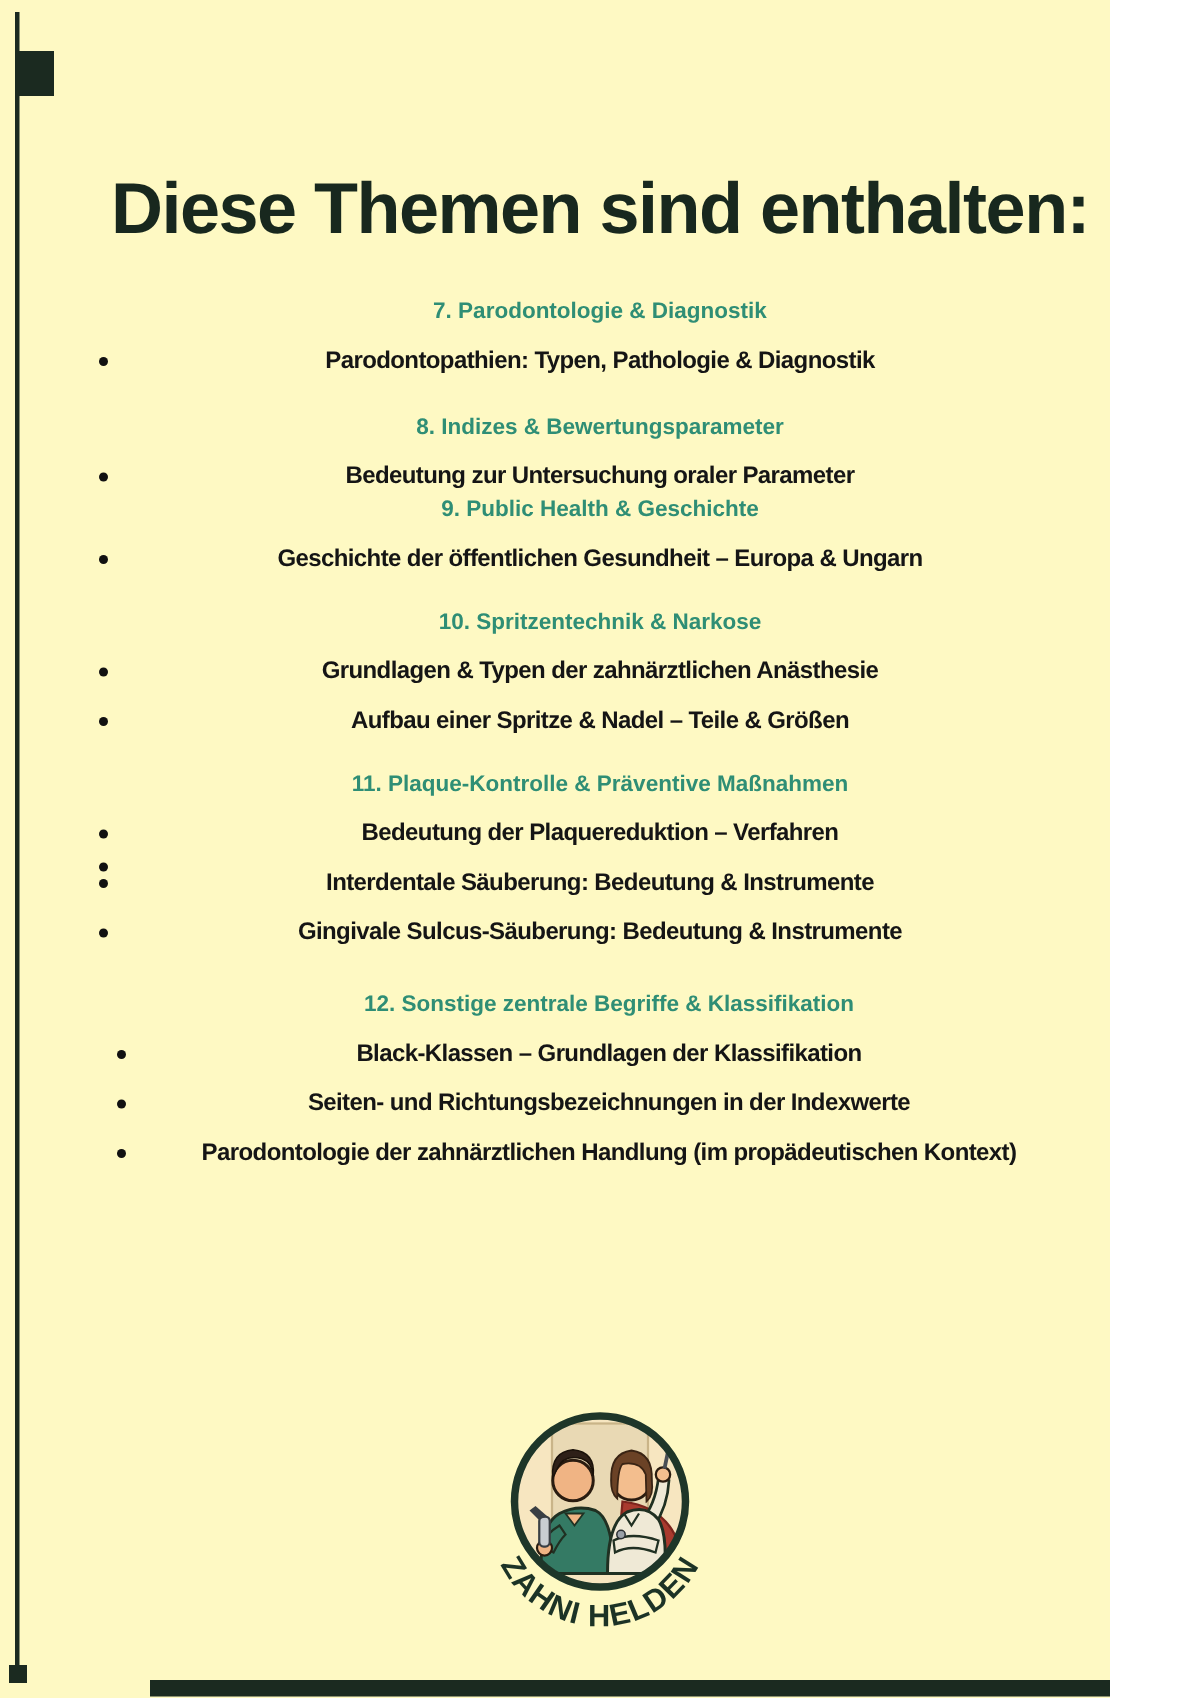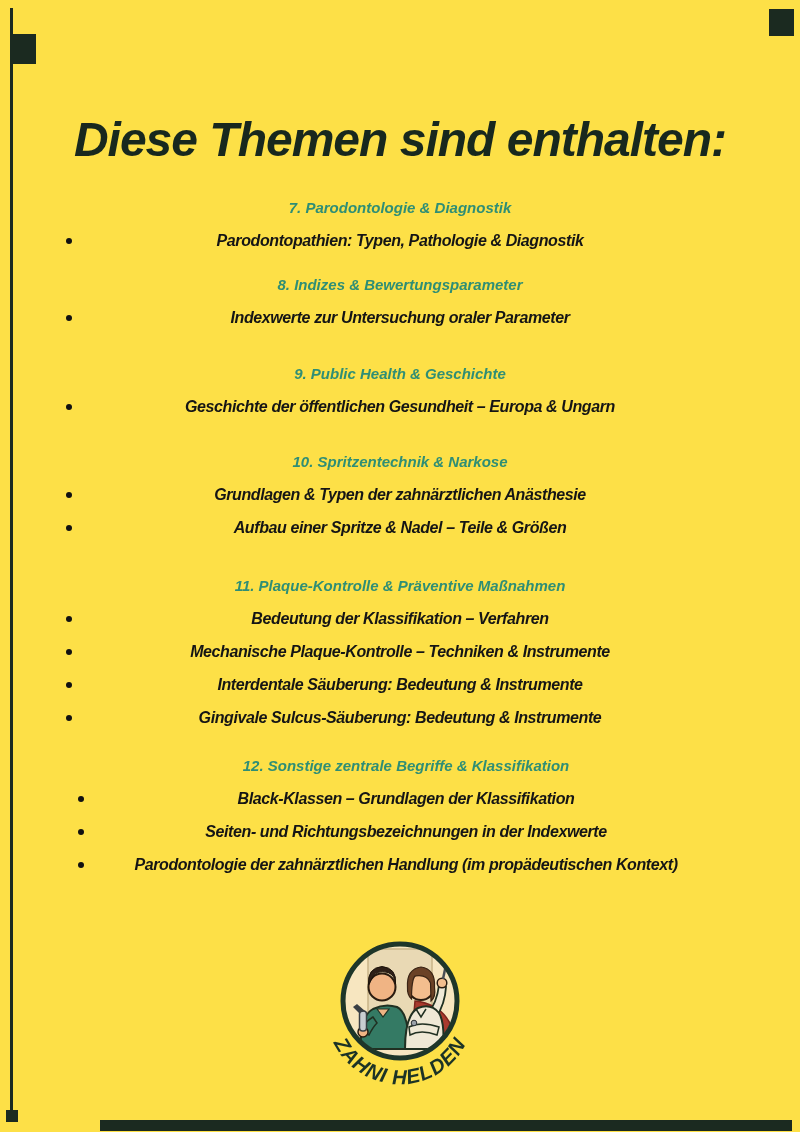--- a/index.html
+++ b/index.html
@@ -1,44 +1,43 @@
 <!DOCTYPE html>
 <html><head>
 <meta charset="utf-8">
 <style>
   html,body{margin:0;padding:0;}
   .page{
     position:relative;
-    width:800px;height:1132px;
-    background:#fde047;
+    width:740px;height:1132px;
+    background:#fef9c3;
     overflow:hidden;
     font-family:"Liberation Sans", sans-serif;
-    font-style:italic;
   }
   .page-title{
     position:absolute;top:80px;left:0;width:800px;
     text-align:center;
     font-size:48px;font-weight:800;letter-spacing:-1px;
     color:#18281E;
   }
   .sections{
     position:absolute;top:188px;left:0;width:800px;
   }
   .section{text-align:center;}
   .section-heading{
     font-size:15px;font-weight:700;letter-spacing:0;
     color:#2F8E75;
     line-height:22px;
     margin:0;
   }
   .s7{margin-top:9px;}
   .s8{margin-top:22px;}
-  .s9{margin-top:34px;}
-  .s10{margin-top:33px;}
-  .s11{margin-top:36px;}
+  .s9{}
+  .s10{margin-top:20px;}
+  .s11{margin-top:20px;}
   .s12{margin-top:26px;margin-left:12px;}
   .item{
     position:relative;
     margin-top:11px;
     line-height:22px;
     font-size:16px;font-weight:700;letter-spacing:-0.4px;
     color:#151515;
   }
   .bullet{
     position:absolute;
@@ -79,21 +78,21 @@
       <div class="item">
         <span class="bullet"></span>
         <span>Parodontopathien: Typen, Pathologie &amp; Diagnostik</span>
       </div>
     </div>
 
     <div class="section s8">
       <div class="section-heading">8. Indizes &amp; Bewertungsparameter</div>
       <div class="item">
         <span class="bullet"></span>
-        <span>Indexwerte zur Untersuchung oraler Parameter</span>
+        <span>Bedeutung zur Untersuchung oraler Parameter</span>
       </div>
     </div>
 
     <div class="section s9">
       <div class="section-heading">9. Public Health &amp; Geschichte</div>
       <div class="item">
         <span class="bullet"></span>
         <span>Geschichte der öffentlichen Gesundheit – Europa &amp; Ungarn</span>
       </div>
     </div>
@@ -107,25 +106,24 @@
       <div class="item">
         <span class="bullet"></span>
         <span>Aufbau einer Spritze &amp; Nadel – Teile &amp; Größen</span>
       </div>
     </div>
 
     <div class="section s11">
       <div class="section-heading">11. Plaque-Kontrolle &amp; Präventive Maßnahmen</div>
       <div class="item">
         <span class="bullet"></span>
-        <span>Bedeutung der Klassifikation – Verfahren</span>
-      </div>
-      <div class="item">
-        <span class="bullet"></span>
-        <span>Mechanische Plaque-Kontrolle – Techniken &amp; Instrumente</span>
+        <span>Bedeutung der Plaquereduktion – Verfahren</span>
+      </div>
+      <div class="item">
+        <span class="bullet"></span>
       </div>
       <div class="item">
         <span class="bullet"></span>
         <span>Interdentale Säuberung: Bedeutung &amp; Instrumente</span>
       </div>
       <div class="item">
         <span class="bullet"></span>
         <span>Gingivale Sulcus-Säuberung: Bedeutung &amp; Instrumente</span>
       </div>
     </div>

